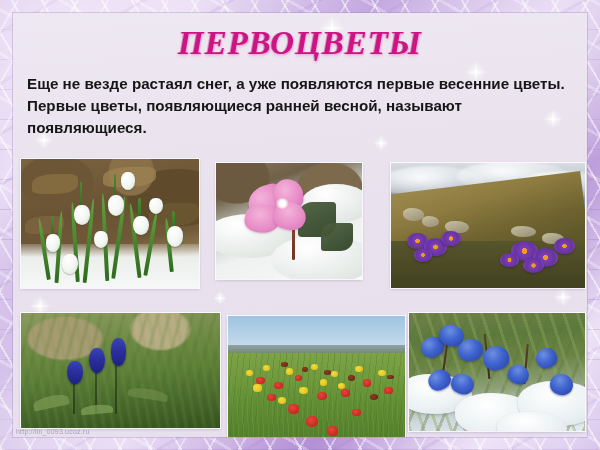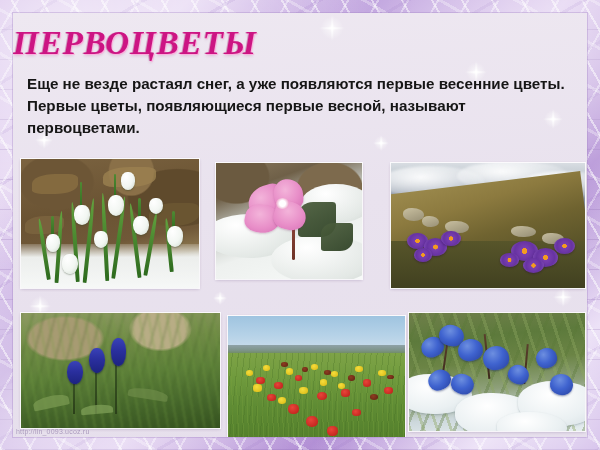--- a/index.html
+++ b/index.html
@@ -71,21 +71,21 @@
     background:linear-gradient(to right, rgba(255,255,255,0), rgba(255,255,255,.9), rgba(255,255,255,0));
   }
   .sparkle::before { width:100%; height:1.5px; }
   .sparkle::after  { width:1.5px; height:100%;
                      background:linear-gradient(to bottom, rgba(255,255,255,0), rgba(255,255,255,.9), rgba(255,255,255,0)); }
 
   
   #title {
     position:absolute;
     left:0; top:12px; width:100%;
-    text-align:left;
+    text-align:center;
     font-family:"Liberation Serif","DejaVu Serif",serif;
     font-style:italic;
     font-weight:bold;
     font-size:33px;
     letter-spacing:1px;
     color:#cc1583;
     text-shadow:
        1px 1px 0 rgba(255,170,220,.85),
       -1px 0 0 rgba(170,20,110,.35),
        0 2px 3px rgba(120,20,90,.18);
@@ -309,21 +309,21 @@
     <div class="sparkle" style="left:452px;top:48px;width:22px;height:22px;"></div>
     <div class="sparkle" style="left:530px;top:96px;width:20px;height:20px;"></div>
     <div class="sparkle" style="left:22px;top:118px;width:18px;height:18px;"></div>
     <div class="sparkle" style="left:360px;top:122px;width:16px;height:16px;"></div>
     <div class="sparkle" style="left:16px;top:282px;width:22px;height:22px;"></div>
     <div class="sparkle" style="left:540px;top:274px;width:20px;height:20px;"></div>
     <div class="sparkle" style="left:200px;top:278px;width:14px;height:14px;"></div>
 
     <div id="title">ПЕРВОЦВЕТЫ</div>
 
-    <div id="body-text">Еще не везде растаял снег, а уже появляются первые весенние цветы. Первые цветы, появляющиеся первые весной, называют первоцветами.</div>
+    <div id="body-text">Еще не везде растаял снег, а уже появляются первые весенние цветы. Первые цветы, появляющиеся ранней весной, называют появляющиеся.</div>
 
     <div class="photo" style="left:8px;top:146px;width:178px;height:129px;">
       <div class="scene">
         <div class="layer p1-bg"></div>
         <div class="layer p1-snow"></div>
         <div class="layer p1-leaf" style="left:6%;top:12%;width:26%;height:15%;background:#8a6f42;"></div>
         <div class="layer p1-leaf" style="left:46%;top:6%;width:30%;height:16%;background:#9b8150;"></div>
         <div class="layer p1-leaf" style="left:72%;top:34%;width:28%;height:18%;background:#6d5733;"></div>
         <div class="layer p1-leaf" style="left:2%;top:44%;width:22%;height:14%;background:#7d6540;"></div>
 

